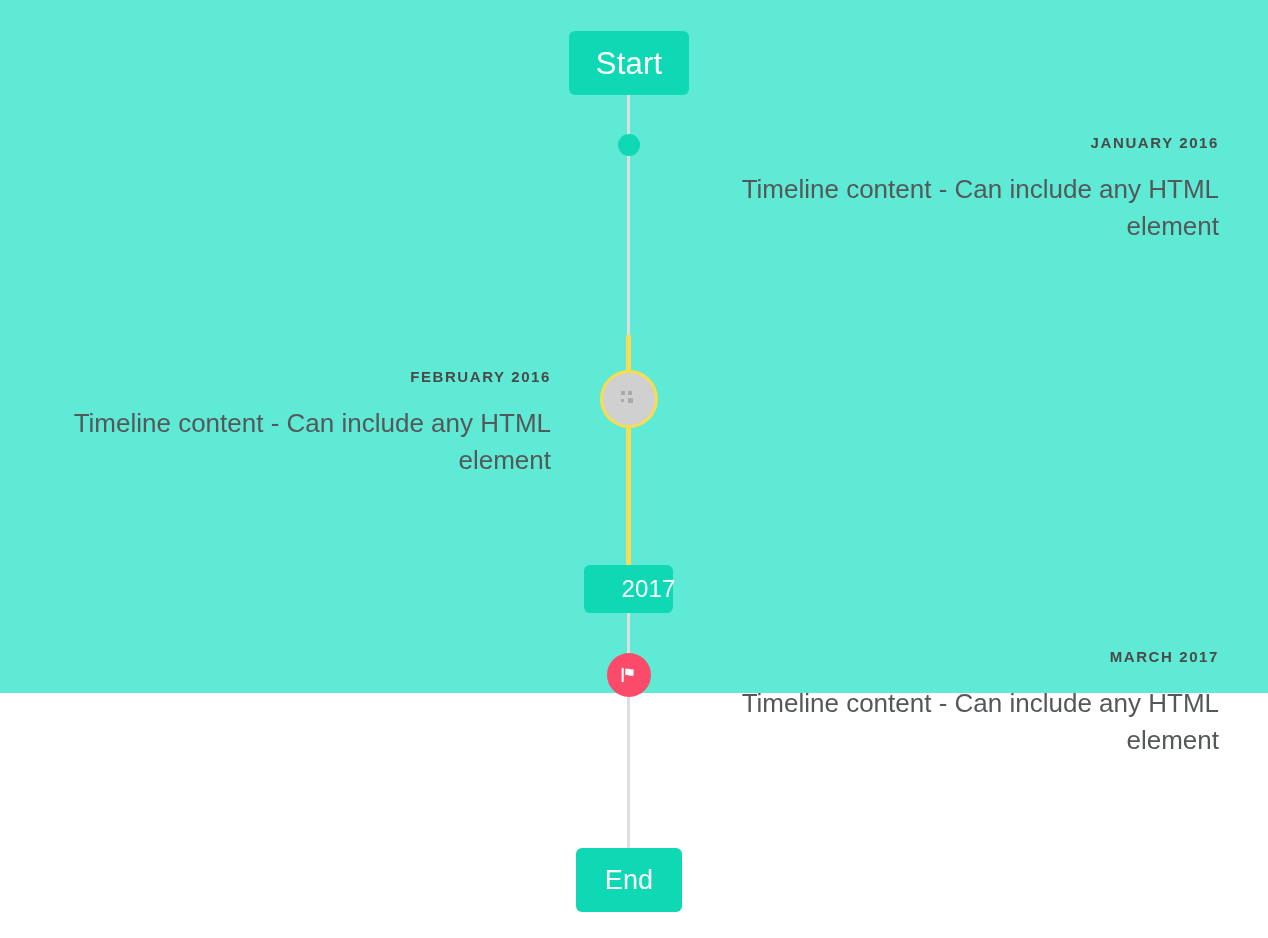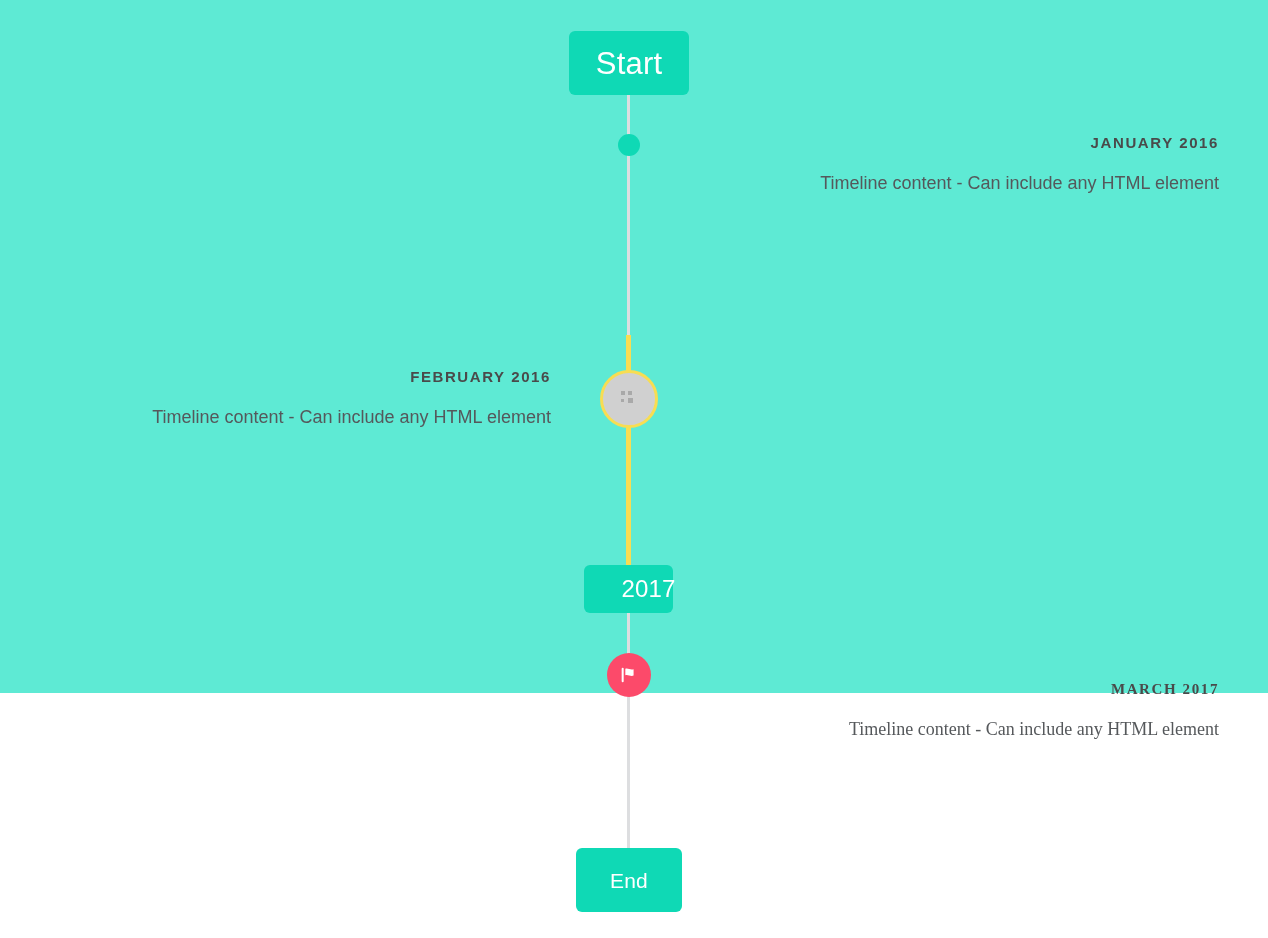--- a/index.html
+++ b/index.html
@@ -60,21 +60,21 @@
   }
   .cap-year {
     left: 584px; top: 565px;
     width: 89px; height: 48px;
     font-size: 24px;
     padding-left: 40px;
   }
   .cap-end {
     left: 576px; top: 848px;
     width: 106px; height: 64px;
-    font-size: 21px;
+    font-size: 27px;
   }
 
   
   .event { position: absolute; }
 
   
   .marker {
     position: absolute;
     border-radius: 50%;
     z-index: 5;
@@ -122,30 +122,30 @@
     font-size: 15px;
     font-weight: bold;
     letter-spacing: 1.6px;
     color: #4a4a4a;
     text-transform: uppercase;
     line-height: 1.2;
   }
 
   .event-body {
     margin-top: 19px;
-    font-size: 18px;
+    font-size: 26px;
     font-weight: 400;
     color: #55585b;
     line-height: 1.42;
   }
 
   
   #event-january  { top: 134px; }
   #event-february { top: 368px; }
-  #event-march    { top: 680px; font-family: Liberation Serif, serif; }
+  #event-march    { top: 648px; }
 </style>
 </head>
 <body>
 
 <div id="timeline-root">
 
   <div class="spine spine-top"></div>
   <div class="spine-yellow"></div>
   <div class="spine spine-bottom"></div>
 

